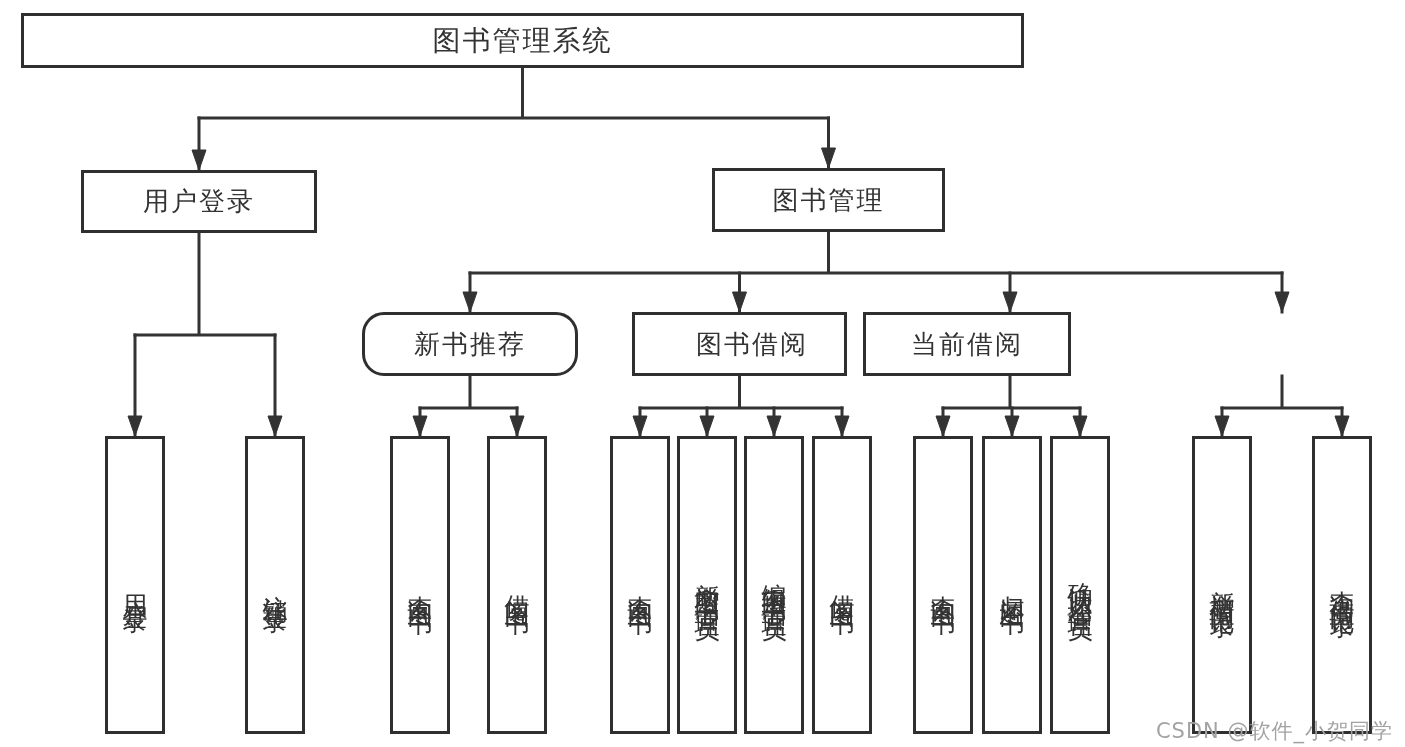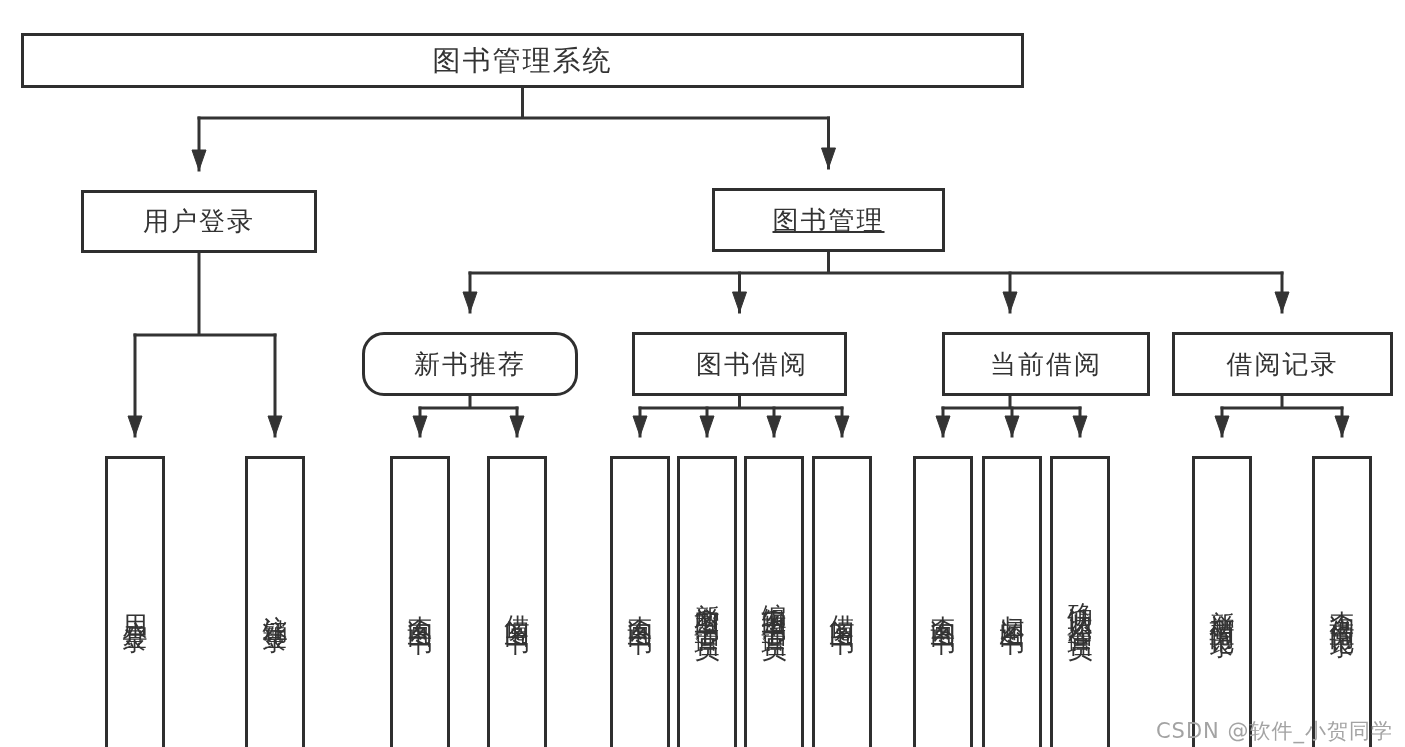--- a/index.html
+++ b/index.html
@@ -23,37 +23,36 @@
   }
   .node {
     position: absolute;
     box-sizing: border-box;
     border: 3px solid #2f2f2f;
     background: #ffffff;
     display: flex;
     align-items: center;
     justify-content: center;
     color: #333333;
-    margin-top: 20px;
   }
   .node .lbl {
     font-size: 26px;
     letter-spacing: 2px;
     white-space: nowrap;
   }
   .root { left: 21px; top: 13px; width: 1003px; height: 55px; }
   .root .lbl { font-size: 28px; }
 
   .n-user-login   { left: 81px;  top: 170px; width: 236px; height: 63px; }
-  .n-book-mgmt    { left: 712px; top: 168px; width: 233px; height: 64px; text-decoration: underline; }
+  .n-book-mgmt    { left: 712px; top: 168px; width: 233px; height: 64px; }
 
   .lvl3 { top: 312px; height: 64px; }
   .n-new-book     { left: 362px;  width: 216px; border-radius: 22px; }
   .n-book-borrow  { left: 632px;  width: 215px; padding-left: 25px; }
-  .n-current      { left: 942px;  width: 208px; }
+  .n-current      { left: 863px;  width: 208px; }
   .n-records      { left: 1172px; width: 221px; }
 
   .leaf {
     top: 436px;
     width: 60px;
     height: 298px;
   }
   .leaf .vlbl {
     writing-mode: vertical-lr;
     text-orientation: mixed;
@@ -134,23 +133,20 @@
 
   <div class="node lvl3 n-new-book">
     <span class="lbl">新书推荐</span>
   </div>
   <div class="node lvl3 n-book-borrow">
     <span class="lbl">图书借阅</span>
   </div>
   <div class="node lvl3 n-current">
     <span class="lbl">当前借阅</span>
   </div>
-  <div class="node lvl3 n-records">
-    <span class="lbl">借阅记录</span>
-  </div>
 
   <div class="node leaf" style="left:105px">
     <span class="vlbl">用户登录</span>
   </div>
   <div class="node leaf" style="left:245px">
     <span class="vlbl">注销登录</span>
   </div>
 
   <div class="node leaf" style="left:390px">
     <span class="vlbl">查询图书</span>

